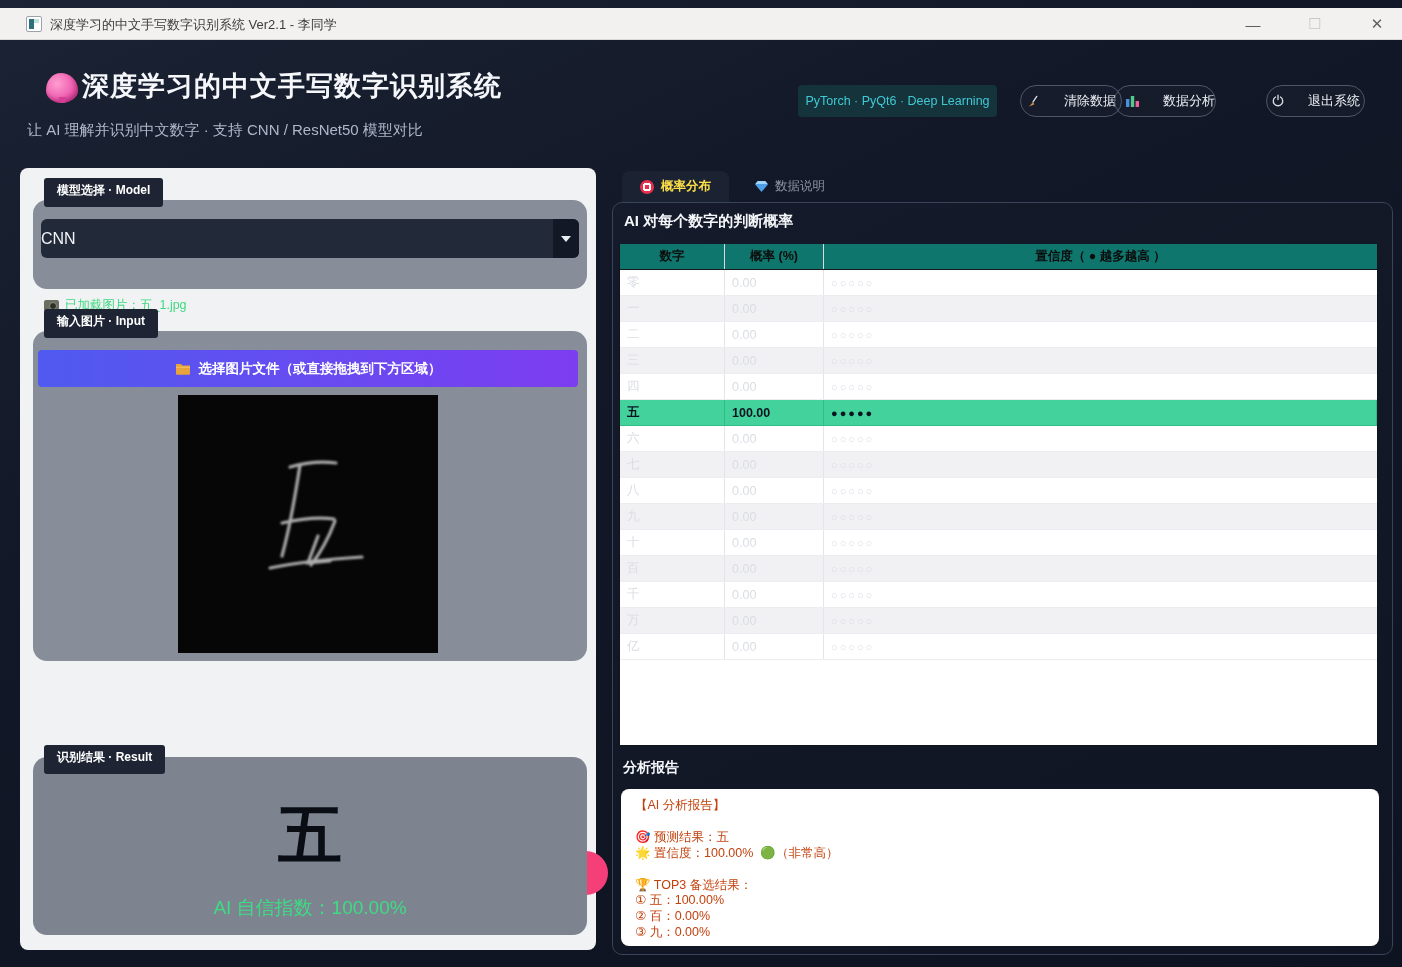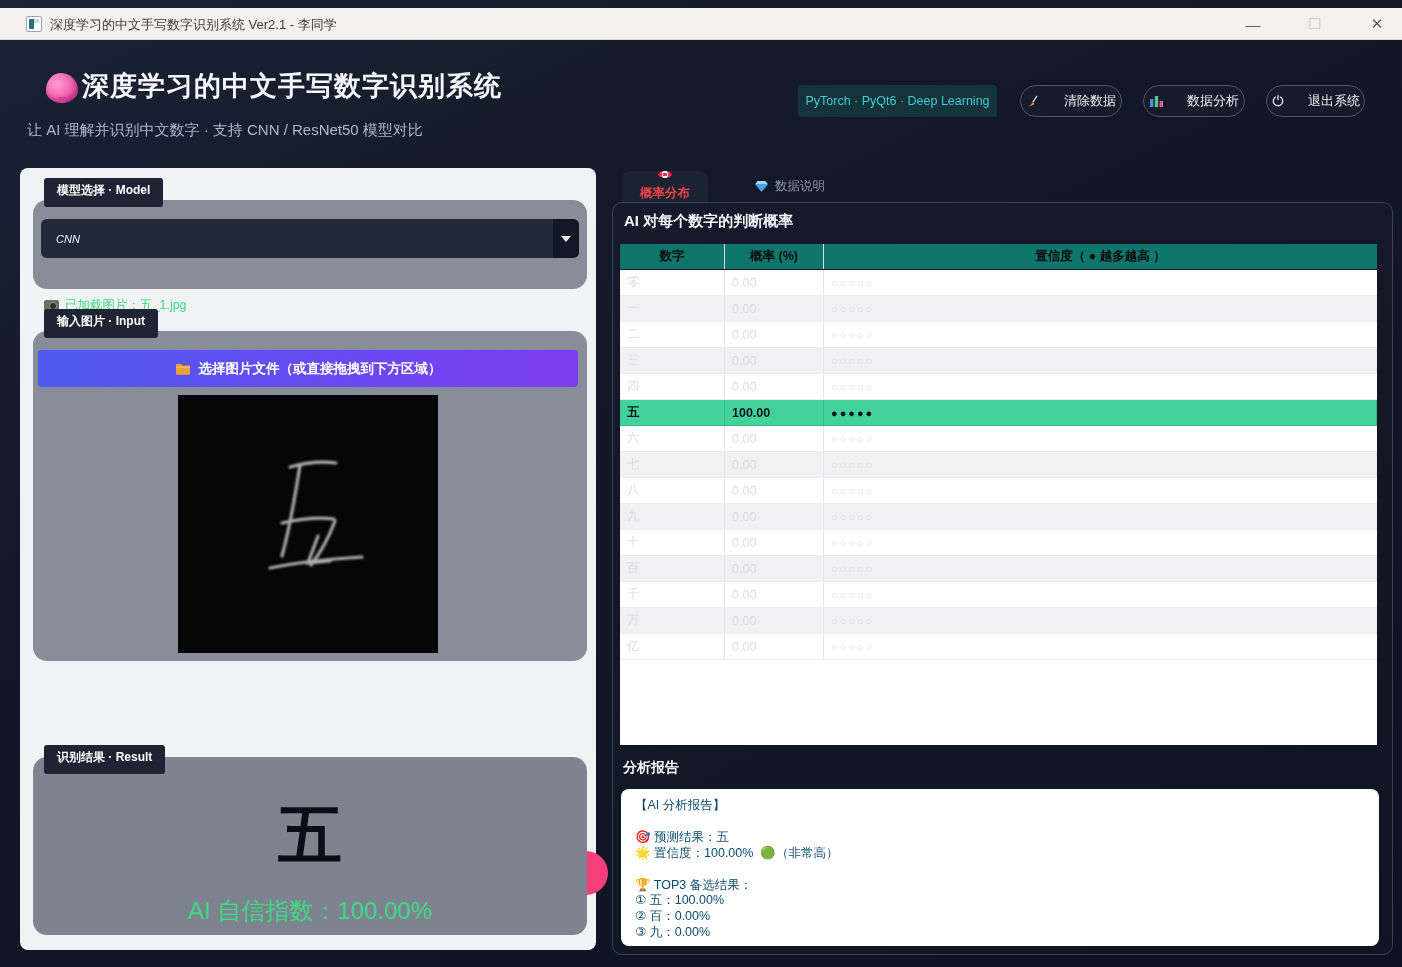--- a/index.html
+++ b/index.html
@@ -24,53 +24,53 @@
   .h-sub { position:absolute; left:27px; top:121px; font-size:15px; color:#aeb8c8; }
   .tech-badge { position:absolute; left:798px; top:85px; width:199px; height:32px; background:#14333a; border-radius:4px; color:#41c9d6; font-size:12.5px; display:flex; align-items:center; justify-content:center; }
   .pill { position:absolute; top:85px; height:32px; border:1px solid #4b5669; border-radius:16px; background:rgba(255,255,255,.02); color:#edf0f5; font-size:13px; display:flex; align-items:center; justify-content:center; gap:23px; cursor:pointer; }
   .pill svg { display:block; }
 
   
   .left-panel { position:absolute; left:20px; top:168px; width:576px; height:782px; background:#f1f2f4; border-radius:8px; }
   .group { position:absolute; background:#878d99; border-radius:14px; }
   .group.result { background:#7d8490; }
   .gbadge { position:absolute; z-index:3; background:#1e2433; color:#fff; font-size:12px; font-weight:bold; padding:4px 13px 8px; border-radius:3px; }
-  .combo { position:absolute; left:8px; top:19px; width:538px; height:39px; background:#222a3a; border-radius:6px; color:#f2f4f8; font-size:11px; display:flex; align-items:center; padding-left:15px; cursor:pointer;font-style:italic; }
+  .combo { position:absolute; left:8px; top:19px; width:538px; height:39px; background:#222a3a; border-radius:6px; color:#f2f4f8; font-size:16px; display:flex; align-items:center; cursor:pointer; }
   .combo-arrow { position:absolute; right:0; top:0; width:26px; height:39px; background:#121826; border-radius:0 6px 6px 0; display:flex; align-items:center; justify-content:center; }
   .combo-arrow::after { content:""; width:0; height:0; border-left:5px solid transparent; border-right:5px solid transparent; border-top:6px solid #e8ebf0; }
   .loadnote { position:absolute; left:11px; top:97px; display:flex; align-items:center; gap:6px; color:#3fd97f; font-size:12.5px; }
   .cam { width:15px; height:11px; background:#6a6f62; border-radius:2px; position:relative; }
   .cam::before { content:""; position:absolute; left:5px; top:2px; width:6px; height:6px; border-radius:50%; background:#2d2f28; border:1px solid #8d927f; }
   .choose-btn { position:absolute; left:5px; top:19px; width:540px; height:37px; border-radius:4px; background:linear-gradient(90deg,#4f5af0,#7d3df1); color:#fff; font-size:13.5px; font-weight:bold; display:flex; align-items:center; justify-content:center; gap:8px; cursor:pointer; }
   .input-img { position:absolute; left:145px; top:64px; width:260px; height:258px; background:#060606; }
   .recognize-btn { position:absolute; left:28px; top:683px; width:560px; height:44px; border-radius:22px; background:linear-gradient(90deg,#f4722b,#f53e7a); color:#fff; font-size:15px; font-weight:bold; display:flex; align-items:center; justify-content:center; gap:9px; cursor:pointer; }
   .big-char { position:absolute; left:0; width:554px; top:35px; text-align:center; font-size:64px; font-weight:bold; color:#0a0d13; }
-  .conf-text { position:absolute; left:0; width:554px; top:138px; text-align:center; font-size:24px; color:#3ddc84; }
+  .conf-text { position:absolute; left:0; width:554px; top:138px; text-align:center; font-size:19px; color:#3ddc84; }
 
   
   .tab { position:absolute; top:171px; height:31px; display:flex; align-items:center; gap:7px; padding:0 18px; font-size:12.5px; border-radius:8px 8px 0 0; cursor:pointer; }
-  .tab.active { background:#1b2232; color:#ef4444; font-weight:bold;flex-direction:column; }
+  .tab.active { background:#1b2232; color:#fde047; font-weight:bold; }
   .tab.inactive { color:#8d97a8; }
   .pane { position:absolute; left:612px; top:202px; width:781px; height:753px; border:1px solid #38445a; border-radius:10px; background:rgba(255,255,255,.01); }
   .pane-title { position:absolute; left:11px; top:9px; font-size:15px; font-weight:bold; color:#f4f6fa; }
   .ptable { position:absolute; left:6px; top:41px; width:759px; height:502px; background:#fff; border:1px solid #10141d; border-top:none; overflow:hidden; }
   .trow, .thead { display:grid; grid-template-columns:105px 99px 1fr; height:26px; }
   .thead { border-bottom:1px solid #1a1a1a; background:#0f766e; }
   .thead > div { display:flex; align-items:center; justify-content:center; font-size:12.5px; font-weight:bold; color:#0c0c0c; border-right:1px solid #d9dbe0; }
   .thead > div:last-child { border-right:none; }
   .trow { background:#fff; border-bottom:1px solid #ededf1; font-size:12.5px; color:#dadde3; }
   .trow.alt { background:#f1f1f4; }
   .trow > div { display:flex; align-items:center; padding-left:7px; border-right:1px solid #e3e5ea; }
   .trow > div:last-child { border-right:none; }
   .trow .dots { font-size:11px; letter-spacing:2px; }
   .trow.hl { background:#43d29c; color:#0b1220; font-weight:bold; border-bottom:1px solid #2fbd88; }
   .trow.hl > div { border-right:1px solid #2fbd88; }
   .report-title { position:absolute; left:10px; top:556px; font-size:14px; font-weight:bold; color:#f4f6fa; }
   .report-box { position:absolute; left:8px; top:586px; width:758px; height:157px; background:#fff; border-radius:8px; padding:9px 14px; overflow:hidden; }
-  .rline { font-size:12.5px; color:#0c4a6e; line-height:15.9px; white-space:pre; }
+  .rline { font-size:12.5px; color:#c2410c; line-height:15.9px; white-space:pre; }
 
   .icon-target { width:14px; height:14px; border-radius:50%; background:radial-gradient(circle,#e8304e 0 24%,#ffffff 24% 44%,#e8304e 44% 74%,#c01638 74%); }
   .icon-gem { width:13px; height:11px; background:linear-gradient(180deg,#9fd4fb 30%,#4f9fe8 30%); clip-path:polygon(20% 0,80% 0,100% 30%,50% 100%,0 30%); }
 </style>
 </head>
 <body>
 
 <div class="app">
 
   <div class="titlebar">
@@ -88,21 +88,21 @@
   <div class="h-sub">让 AI 理解并识别中文数字 · 支持 CNN / ResNet50 模型对比</div>
   <div class="tech-badge">PyTorch · PyQt6 · Deep Learning</div>
 
   <div class="pill" style="left:1020px;width:102px;">
     <svg width="15" height="15" viewBox="0 0 16 16">
         <path d="M11.5 2.5 L7.5 8.5" stroke="#d9dde4" stroke-width="1.4" stroke-linecap="round" fill="none"></path>
         <path d="M7.8 8.2 L3.2 13.2 L8.8 11.2 Z" fill="#c58a4a"></path>
       </svg>
     <span>清除数据</span>
   </div>
-  <div class="pill" style="left:1143px;width:102px;">
+  <div class="pill" style="left:1114px;width:102px;justify-content:flex-end;">
     <svg width="15" height="14" viewBox="0 0 15 14">
         <rect x="1" y="5" width="3.4" height="8" fill="#4a90e2"></rect>
         <rect x="5.8" y="2" width="3.4" height="11" fill="#53c98b"></rect>
         <rect x="10.6" y="7" width="3.4" height="6" fill="#ef5f9a"></rect>
       </svg>
     <span>数据分析</span>
   </div>
   <div class="pill" style="left:1266px;width:99px;">
     <svg width="14" height="14" viewBox="0 0 16 16">
         <path d="M5.2 3.4 A5.4 5.4 0 1 0 10.8 3.4" stroke="#d9dde4" stroke-width="1.5" fill="none" stroke-linecap="round"></path>

